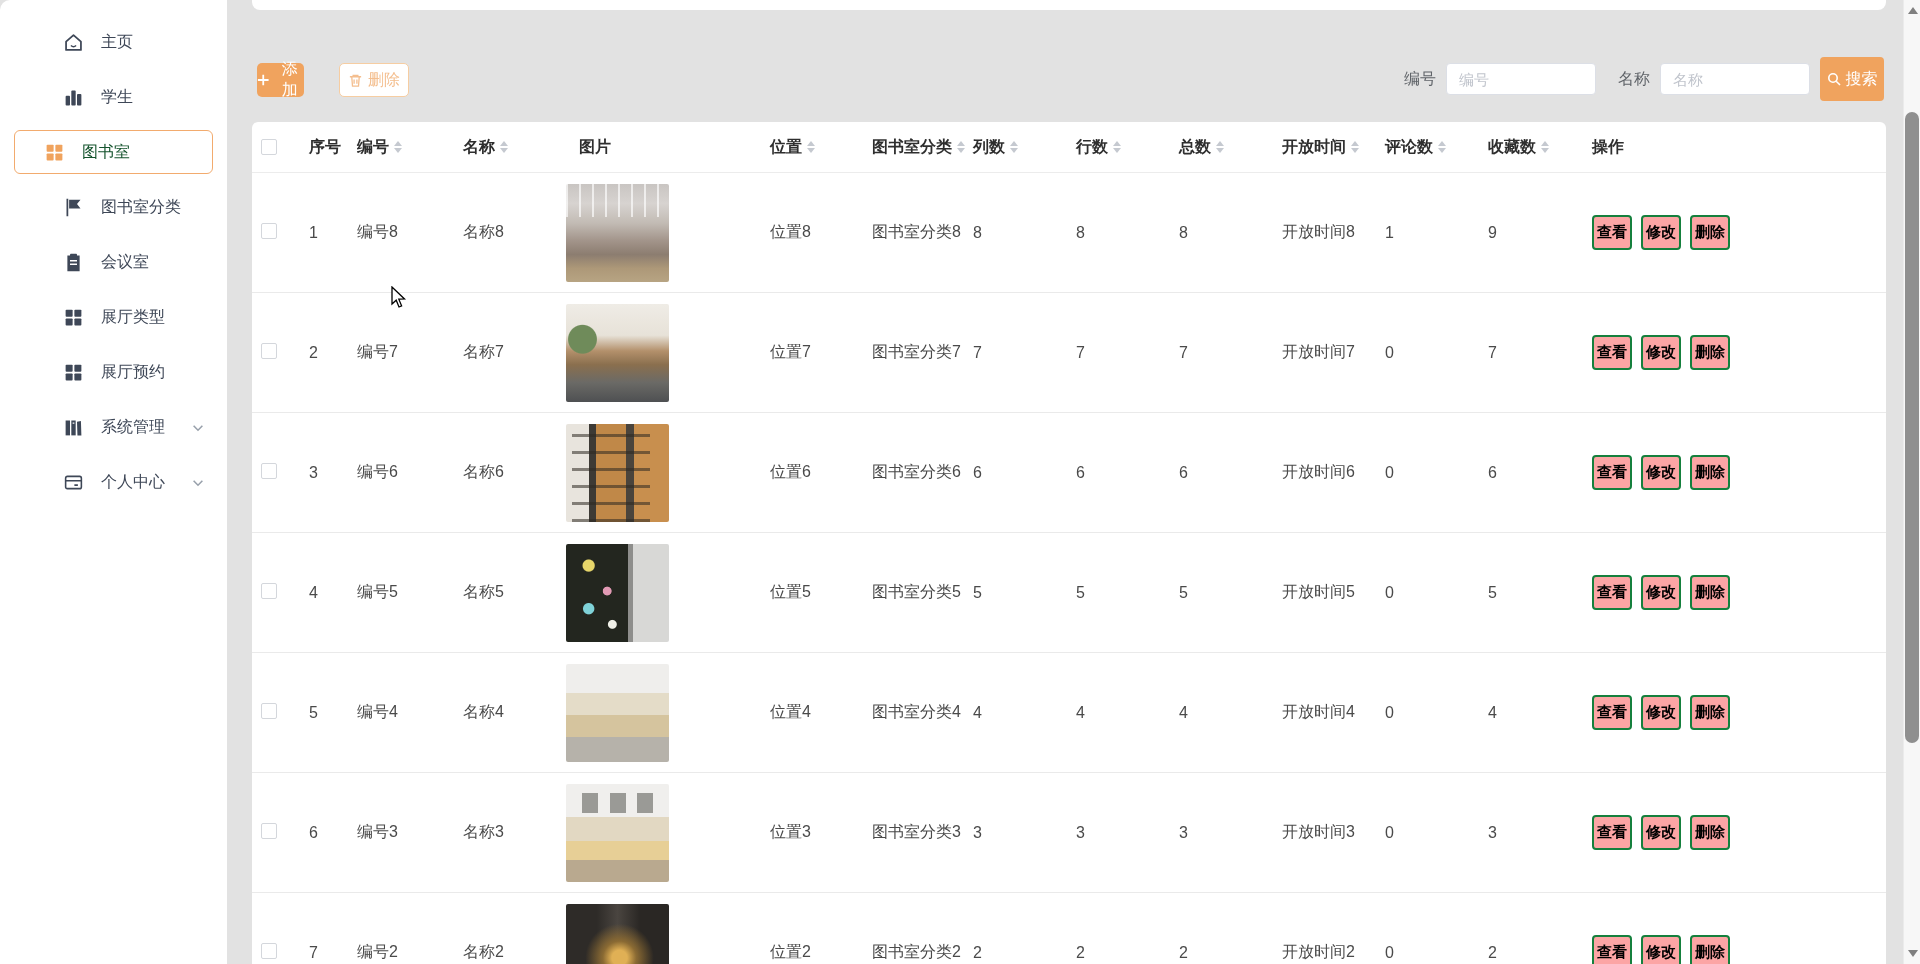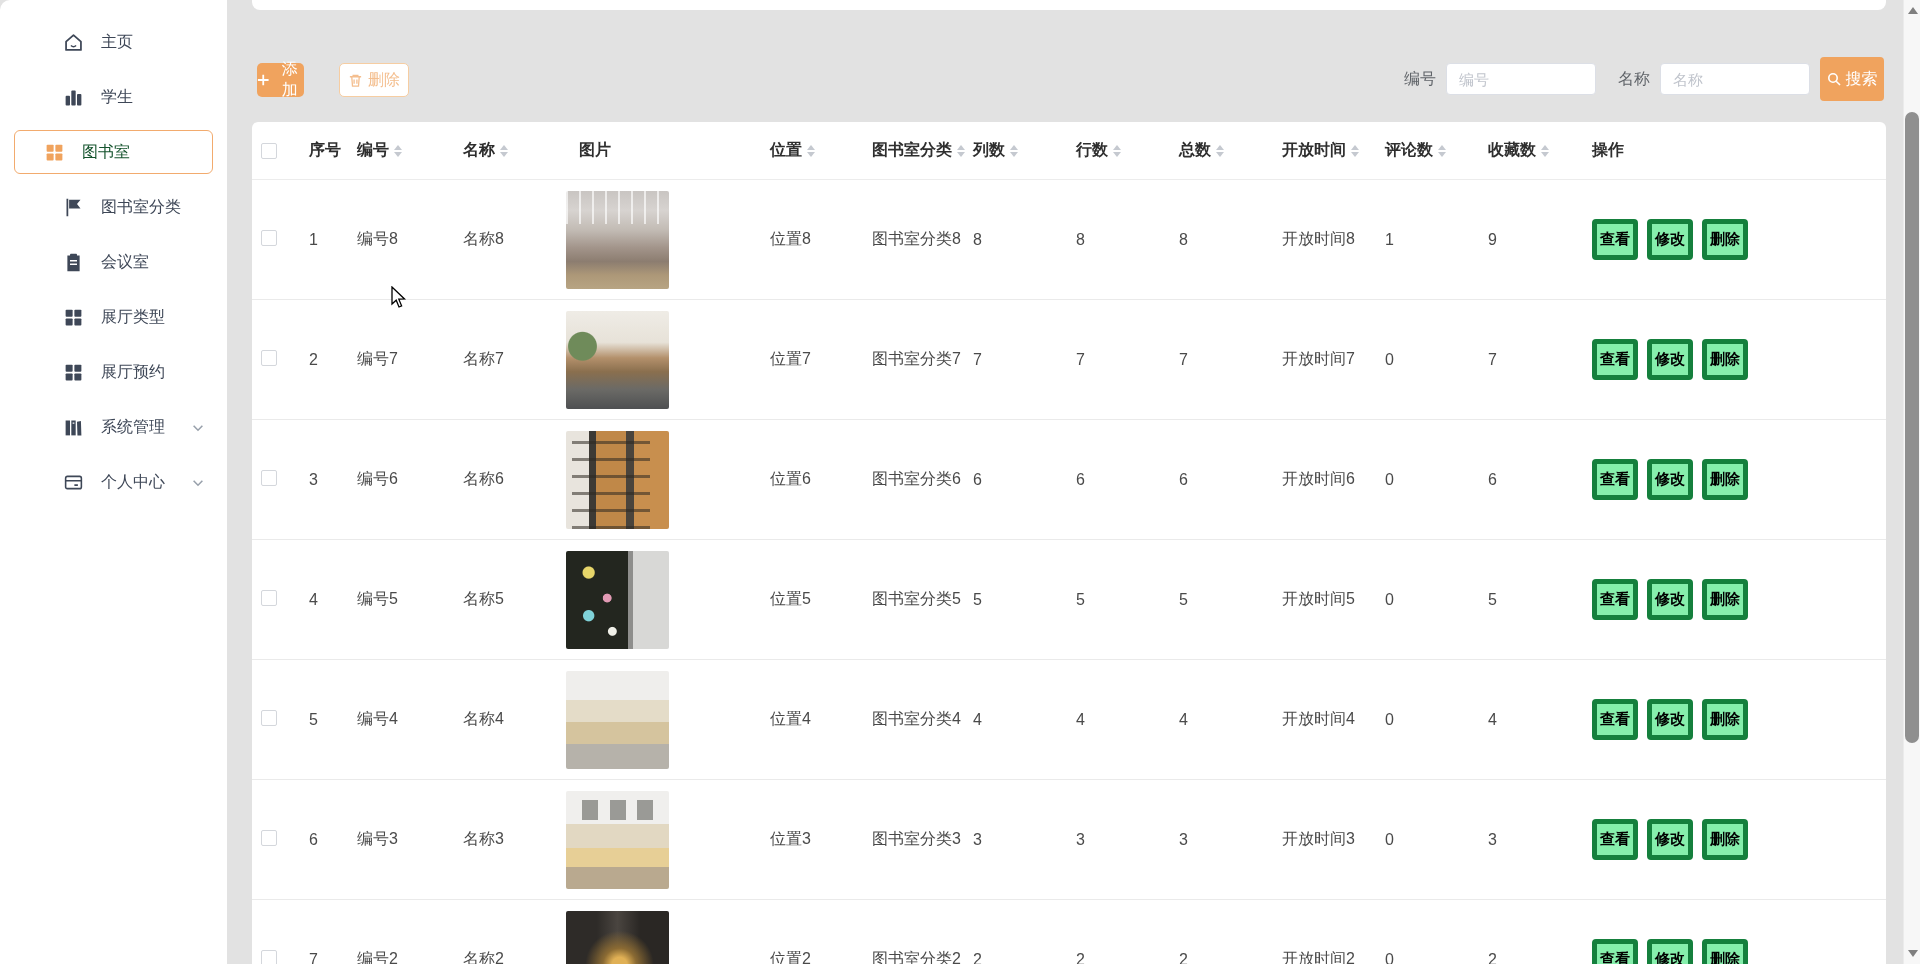--- a/index.html
+++ b/index.html
@@ -69,34 +69,34 @@
   
   .card{
     position:absolute; left:252px; top:122px; width:1634px; height:842px;
     background:#ffffff; border-radius:6px 6px 0 0; overflow:hidden;
   }
   .tr, .thead{
     display:grid;
     grid-template-columns:48px 48px 106px 103px 204px 102px 101px 103px 103px 103px 103px 103px 104px auto;
     align-items:center; padding-left:9px;
   }
-  .thead{ height:58px; border-bottom:1px solid #ececec; font-weight:bold; color:#2e2e2e; font-size:16px; }
+  .thead{ height:51px; border-bottom:1px solid #ececec; font-weight:bold; color:#2e2e2e; font-size:16px; }
   .th{ display:flex; align-items:center; gap:5px; }
   .th.pad{ padding-left:13px; }
   .tr{ height:120px; border-bottom:1px solid #eaeaea; font-size:16px; color:#4a4a4a; }
   .sorter{ display:inline-flex; flex-direction:column; gap:2px; cursor:pointer; }
   .sorter .up{ width:0;height:0;border-left:4px solid transparent;border-right:4px solid transparent;border-bottom:5px solid #c5c9d0; }
   .sorter .dn{ width:0;height:0;border-left:4px solid transparent;border-right:4px solid transparent;border-top:5px solid #c5c9d0; }
   .cb{
     width:16px; height:16px; border:1px solid #d4d7dc; border-radius:2px; background:#fff; display:inline-block; cursor:pointer;
   }
   .photo{ width:103px; height:98px; border-radius:2px; }
   .acts{ display:flex; gap:9px; }
   .acts button{
-    background:#86efac; border:5px solid #15803d; border-radius:4px; padding:6px 3px;
+    background:#fca5a5; border:2px solid #15803d; border-radius:4px; padding:6px 3px;
     font-size:15px; font-weight:bold; color:#000; font-family:inherit; cursor:pointer;
   }
 
   
   .ph-hall{ background:
     repeating-linear-gradient(90deg, rgba(255,255,255,.65) 0 2px, rgba(255,255,255,0) 2px 13px) 0 0/100% 34% no-repeat,
     linear-gradient(180deg,#c9c5c2 0%,#d7d3d0 20%,#c2bbb4 40%,#a2948a 58%,#8c7d70 72%,#ad9878 86%,#b7a483 100%);}
   .ph-corridor-wood{ background:
     radial-gradient(circle at 16% 36%, #6f8b5a 0 13%, rgba(0,0,0,0) 14%),
     linear-gradient(180deg,#efece6 0%,#e7e2d8 32%,#b3906b 48%,#8a6f4e 62%,#6b6a66 80%,#4e5052 100%);}

